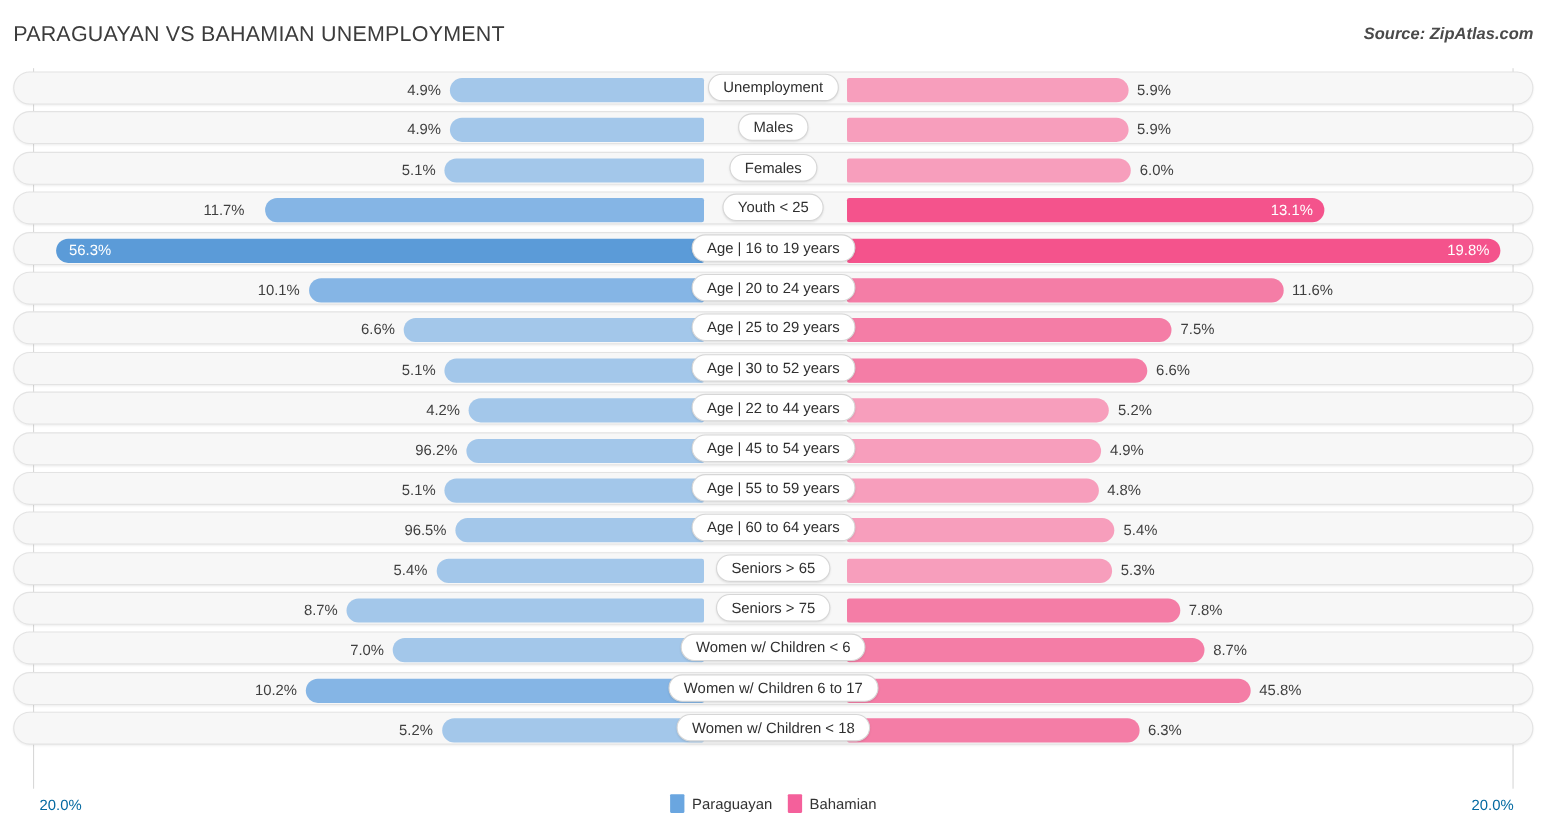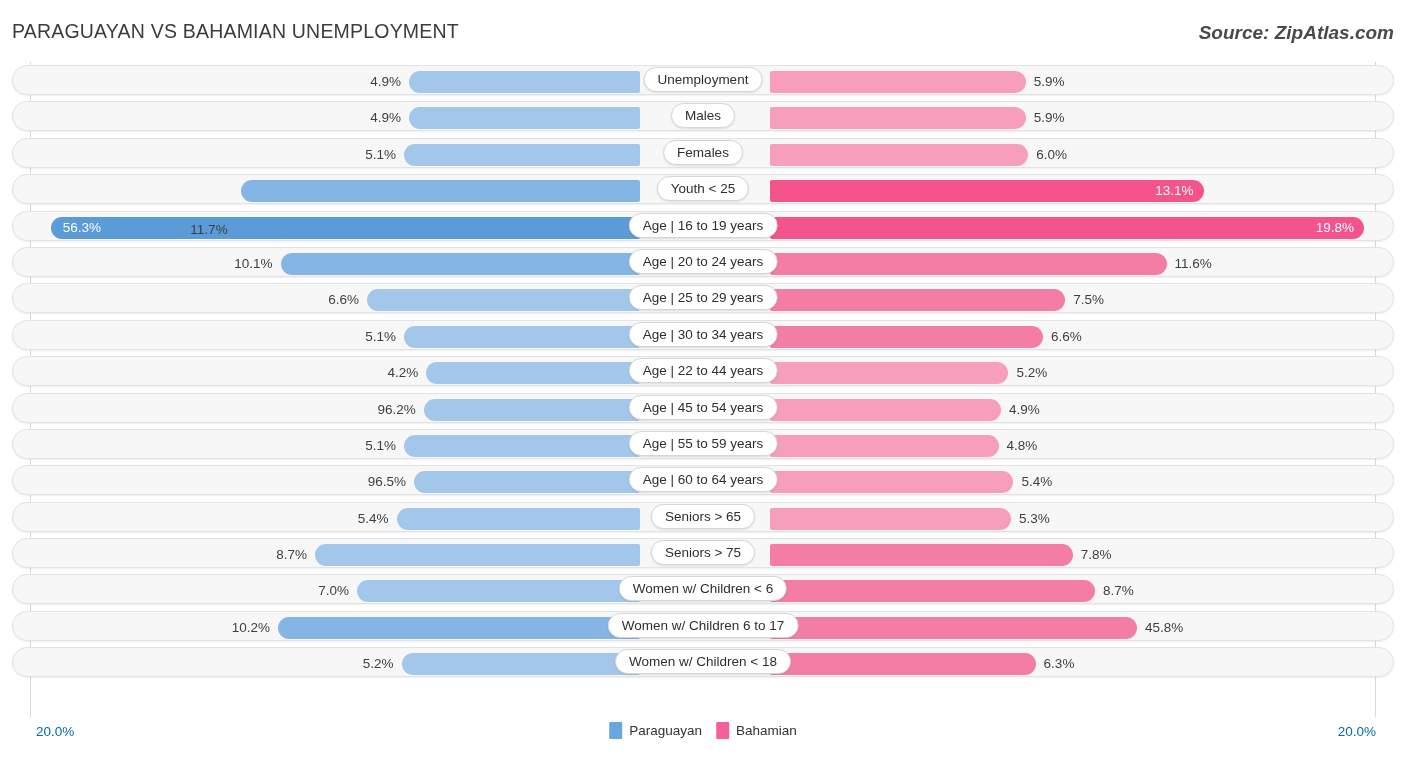--- a/index.html
+++ b/index.html
@@ -28,21 +28,21 @@
     left: 12px; top: 20px;
     font-size: 19.5px;
     letter-spacing: 0.2px;
     color: #3c3c3c;
     font-weight: 400;
     white-space: nowrap;
   }
   .source {
     position: absolute;
     right: 12px; top: 22px;
-    font-size: 19px;
+    font-size: 15px;
     font-style: italic;
     font-weight: bold;
     color: #4a4a4a;
     white-space: nowrap;
   }
 
   
   .plot {
     position: absolute;
     left: 0; top: 62px;
@@ -201,21 +201,21 @@
           <div class="bar left" style="left: 404.03px; width: 235.97px; background: rgb(163, 199, 234);"></div>
           <div class="bar right" style="left: 770px; width: 258.2px; background: rgb(247, 158, 188);"></div>
           <div class="val" style="left: 348.03px; width: 48px; text-align: right;">5.1%</div>
           <div class="val" style="left: 1036.2px;">6.0%</div>
           <div class="pill">Females</div>
         </div>
         <div class="row">
           <div class="track"></div>
           <div class="bar left" style="left: 241.01px; width: 398.99px; background: rgb(133, 181, 229);"></div>
           <div class="bar right" style="left: 770px; width: 433.57px; background: rgb(244, 83, 140);"></div>
-          <div class="val" style="left: 185.01px; width: 48px; text-align: center; margin-top: 39px;">11.7%</div>
+          <div class="val" style="left: 185.01px; width: 48px; text-align: left;">11.7%</div>
           <div class="val inside" style="left: 1149.57px; width: 44px; text-align: right;">13.1%</div>
           <div class="pill">Youth &lt; 25</div>
         </div>
         <div class="row">
           <div class="track"></div>
           <div class="bar left" style="left: 50.82px; width: 589.18px; background: rgb(91, 155, 216);"></div>
           <div class="bar right" style="left: 770px; width: 594px; background: rgb(244, 83, 140);"></div>
           <div class="val inside" style="left: 62.82px;">56.3%</div>
           <div class="val inside" style="left: 1310px; width: 44px; text-align: right;">19.8%</div>
           <div class="pill">Age | 16 to 19 years</div>
@@ -235,21 +235,21 @@
           <div class="val" style="left: 310.98px; width: 48px; text-align: right;">6.6%</div>
           <div class="val" style="left: 1073.25px;">7.5%</div>
           <div class="pill">Age | 25 to 29 years</div>
         </div>
         <div class="row">
           <div class="track"></div>
           <div class="bar left" style="left: 404.03px; width: 235.97px; background: rgb(163, 199, 234);"></div>
           <div class="bar right" style="left: 770px; width: 273.02px; background: rgb(244, 125, 166);"></div>
           <div class="val" style="left: 348.03px; width: 48px; text-align: right;">5.1%</div>
           <div class="val" style="left: 1051.02px;">6.6%</div>
-          <div class="pill">Age | 30 to 34 years</div>
+          <div class="pill">Age | 30 to 52 years</div>
         </div>
         <div class="row">
           <div class="track"></div>
           <div class="bar left" style="left: 426.26px; width: 213.74px; background: rgb(163, 199, 234);"></div>
           <div class="bar right" style="left: 770px; width: 238.44px; background: rgb(247, 158, 188);"></div>
           <div class="val" style="left: 370.26px; width: 48px; text-align: right;">4.2%</div>
           <div class="val" style="left: 1016.44px;">5.2%</div>
           <div class="pill">Age | 22 to 44 years</div>
         </div>
         <div class="row">

